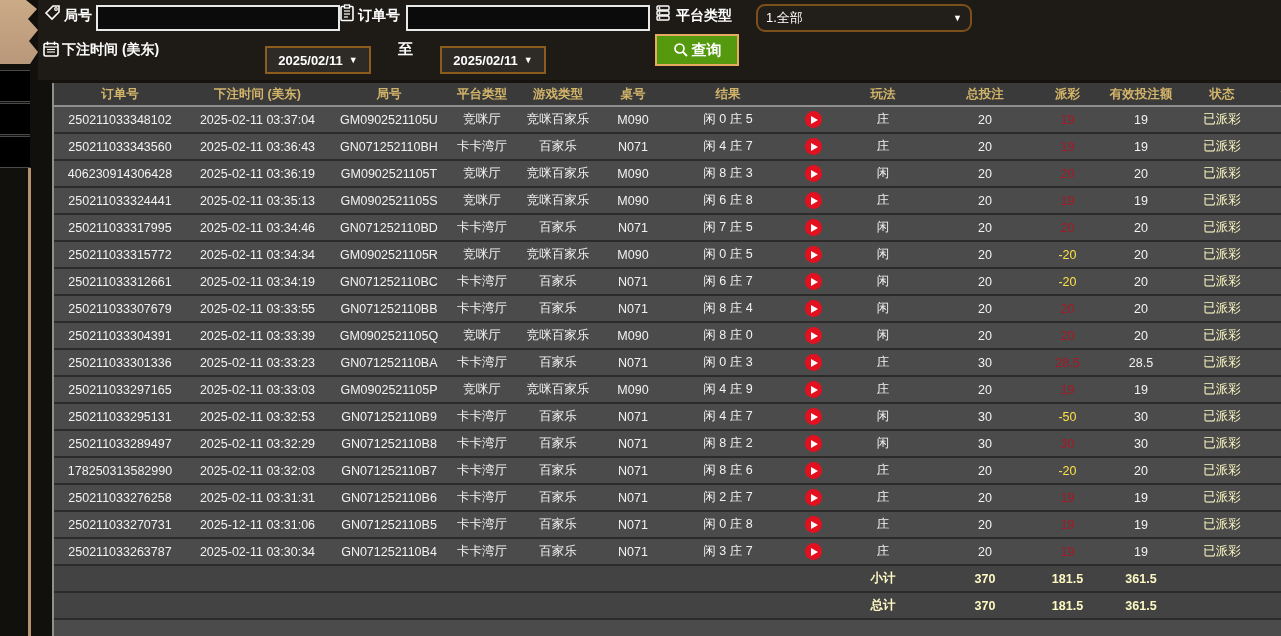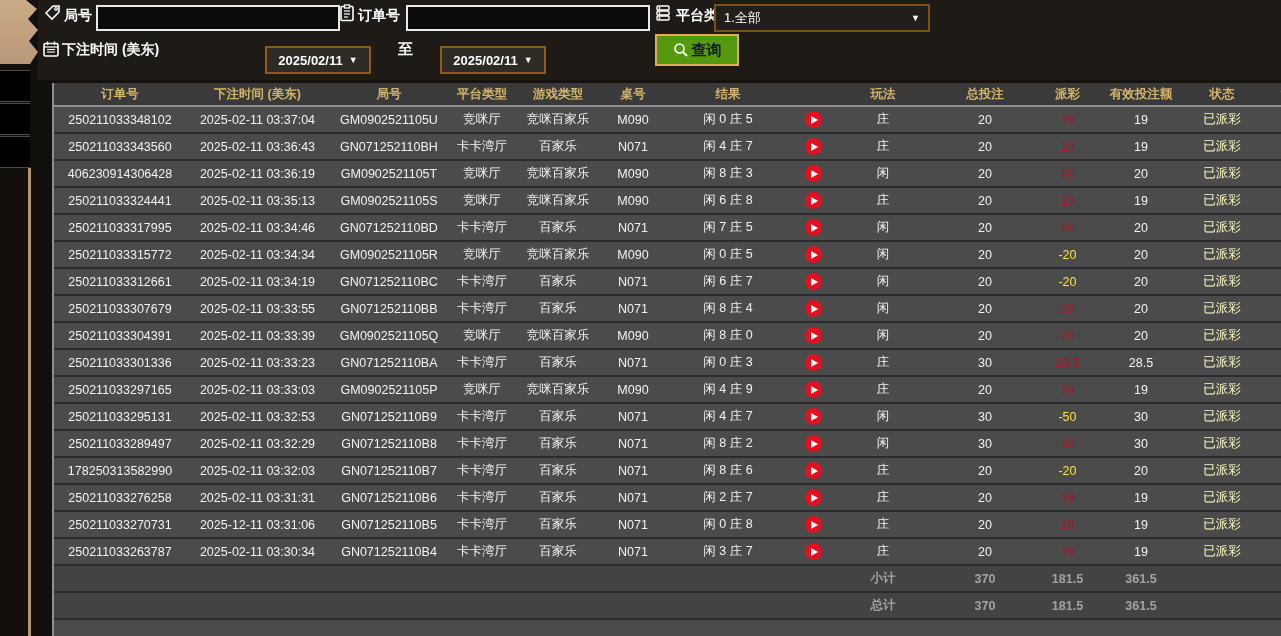--- a/index.html
+++ b/index.html
@@ -31,37 +31,37 @@
     color:#fff;font-weight:bold;font-size:13px;display:flex;align-items:center;justify-content:center;gap:6px;cursor:pointer;
   }
   .dsel .arrow{font-size:9px;color:#fff;}
   .psel{
     position:absolute;top:4px;height:24px;background:#221f1b;border:2px solid #7c5019;
     color:#fff;font-size:13px;display:flex;align-items:center;padding:0 8px;cursor:pointer;width:196px;
   }
   .psel .arrow{margin-left:auto;font-size:9px;color:#fff;}
   .qbtn{
     position:absolute;left:617px;top:34px;width:80px;height:28px;background:#55990f;border:2px solid #e5ab60;
-    color:#0f172a;font-weight:bold;font-size:15px;display:flex;align-items:center;justify-content:center;gap:3px;cursor:pointer;
+    color:#ffffff;font-weight:bold;font-size:15px;display:flex;align-items:center;justify-content:center;gap:3px;cursor:pointer;
   }
   
   .table-wrap{
     position:absolute;left:52px;top:83px;width:1229px;height:553px;overflow:hidden;
     border-left:2px solid #8f8f8f;background:#3a3a3a;
   }
   table{border-collapse:collapse;table-layout:fixed;width:1262px;}
   th{
     height:22px;background:#3a3a3a;color:#d3b56a;font-size:12.5px;font-weight:bold;
     text-align:center;padding:0;border-bottom:2px solid #8f8f8f;white-space:nowrap;overflow:hidden;
   }
   td{
     height:25px;background:#4b4b4b;color:#f2f2f2;font-size:12.5px;text-align:center;padding:0;
     border-bottom:2px solid #2b2b2b;white-space:nowrap;overflow:hidden;
   }
-  tr.sumrow td{background:#434343;color:#a3a3a3;font-weight:bold;}
+  tr.sumrow td{background:#434343;color:#fef9c3;font-weight:bold;}
   td.status{color:#fef9c3;}
   td.payout-pos{color:#a81826;}
   td.payout-neg{color:#fde047;}
   .playbtn{
     display:inline-block;width:17px;height:17px;border-radius:50%;background:#e31020;position:relative;
     vertical-align:middle;cursor:pointer;
   }
   .playbtn::after{
     content:"";position:absolute;left:6px;top:4.5px;width:0;height:0;
     border-left:7px solid #fff;border-top:4px solid transparent;border-bottom:4px solid transparent;
@@ -105,21 +105,21 @@
     <svg width="18" height="18" viewBox="0 0 18 18">
         <rect x="3" y="2" width="12" height="4" fill="none" stroke="#fff" stroke-width="1.4" rx="1"></rect>
         <rect x="3" y="7" width="12" height="4" fill="none" stroke="#fff" stroke-width="1.4" rx="1"></rect>
         <rect x="3" y="12" width="12" height="4" fill="none" stroke="#fff" stroke-width="1.4" rx="1"></rect>
         <circle cx="5.5" cy="4" r="0.9" fill="#fff"></circle>
         <circle cx="5.5" cy="9" r="0.9" fill="#fff"></circle>
         <circle cx="5.5" cy="14" r="0.9" fill="#fff"></circle>
       </svg>
   </span>
   <span class="flabel" style="left:638px;top:2px;">平台类型</span>
-  <div class="psel" style="left:676px;">
+  <div class="psel" style="left:718px;border-radius:9px;">
     <span>1.全部</span>
     <span class="arrow">▼</span>
   </div>
 
   <span class="ficon" style="left:4px;top:40px;">
     <svg width="18" height="18" viewBox="0 0 18 18">
         <rect x="2" y="3.5" width="14" height="12.5" fill="none" stroke="#fff" stroke-width="1.6" rx="1.5"></rect>
         <line x1="5.5" y1="1.5" x2="5.5" y2="5" stroke="#fff" stroke-width="1.4"></line>
         <line x1="12.5" y1="1.5" x2="12.5" y2="5" stroke="#fff" stroke-width="1.4"></line>
         <line x1="2" y1="7" x2="16" y2="7" stroke="#fff" stroke-width="1.2"></line>

